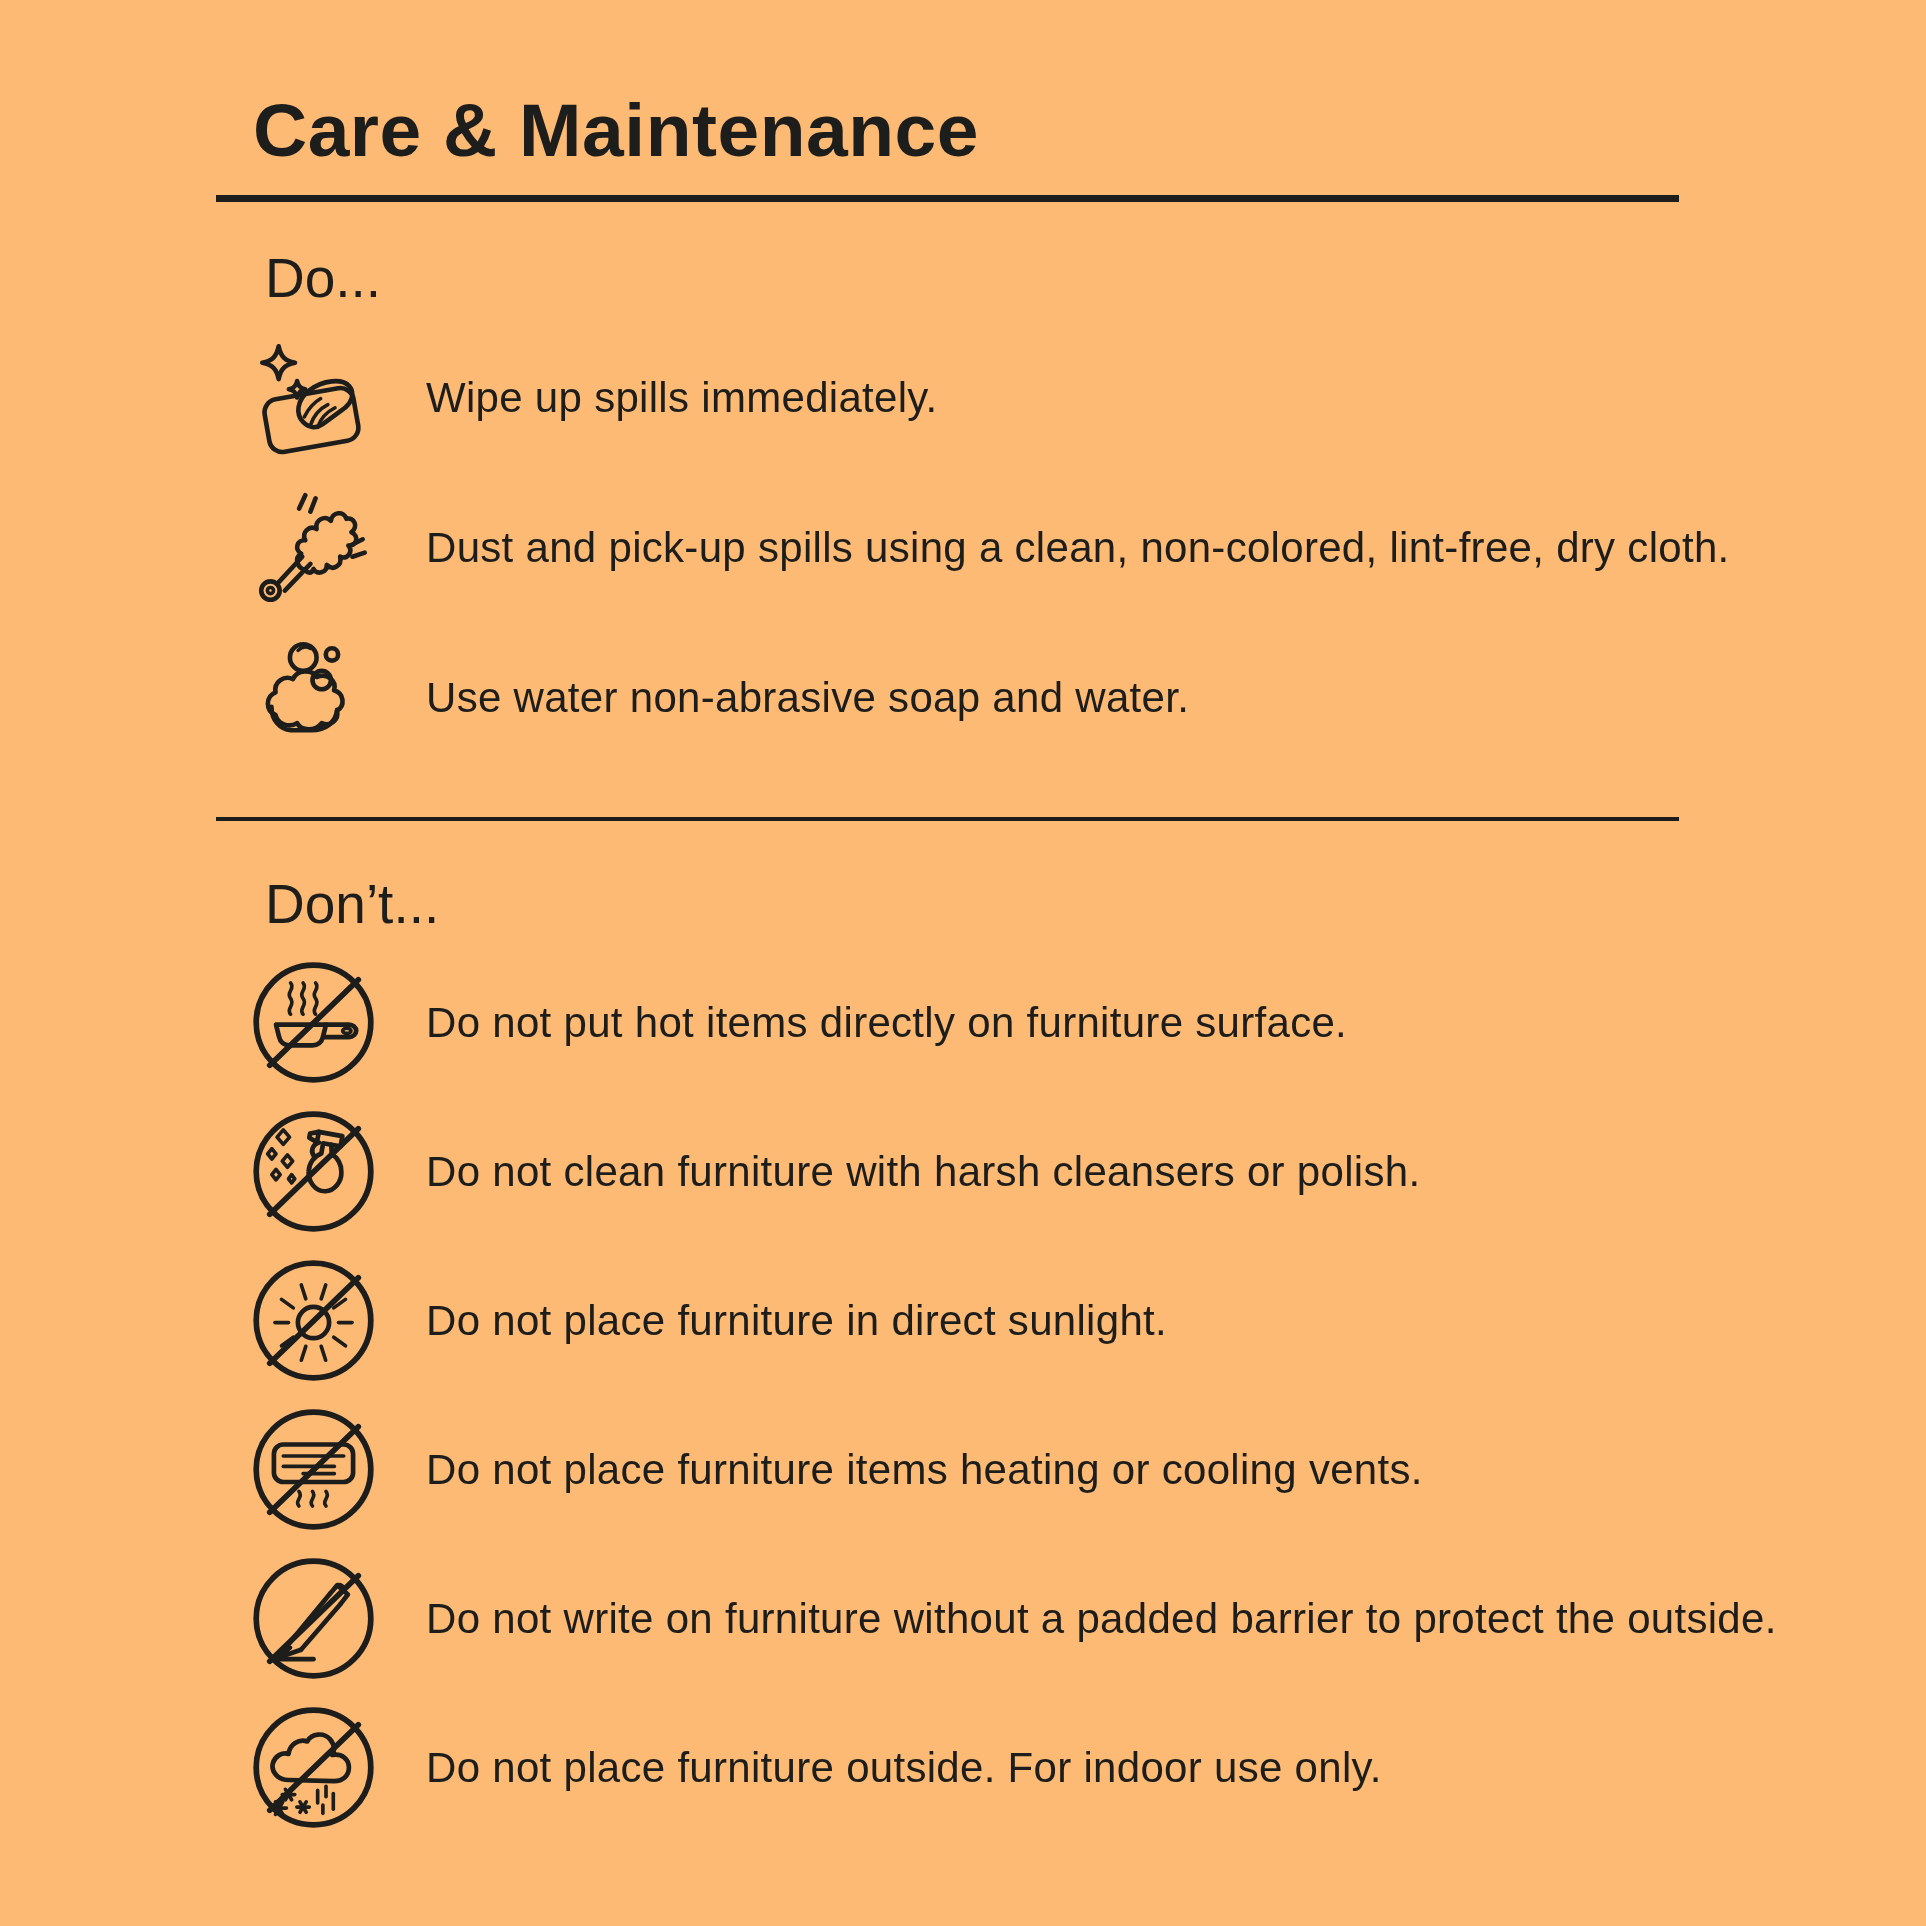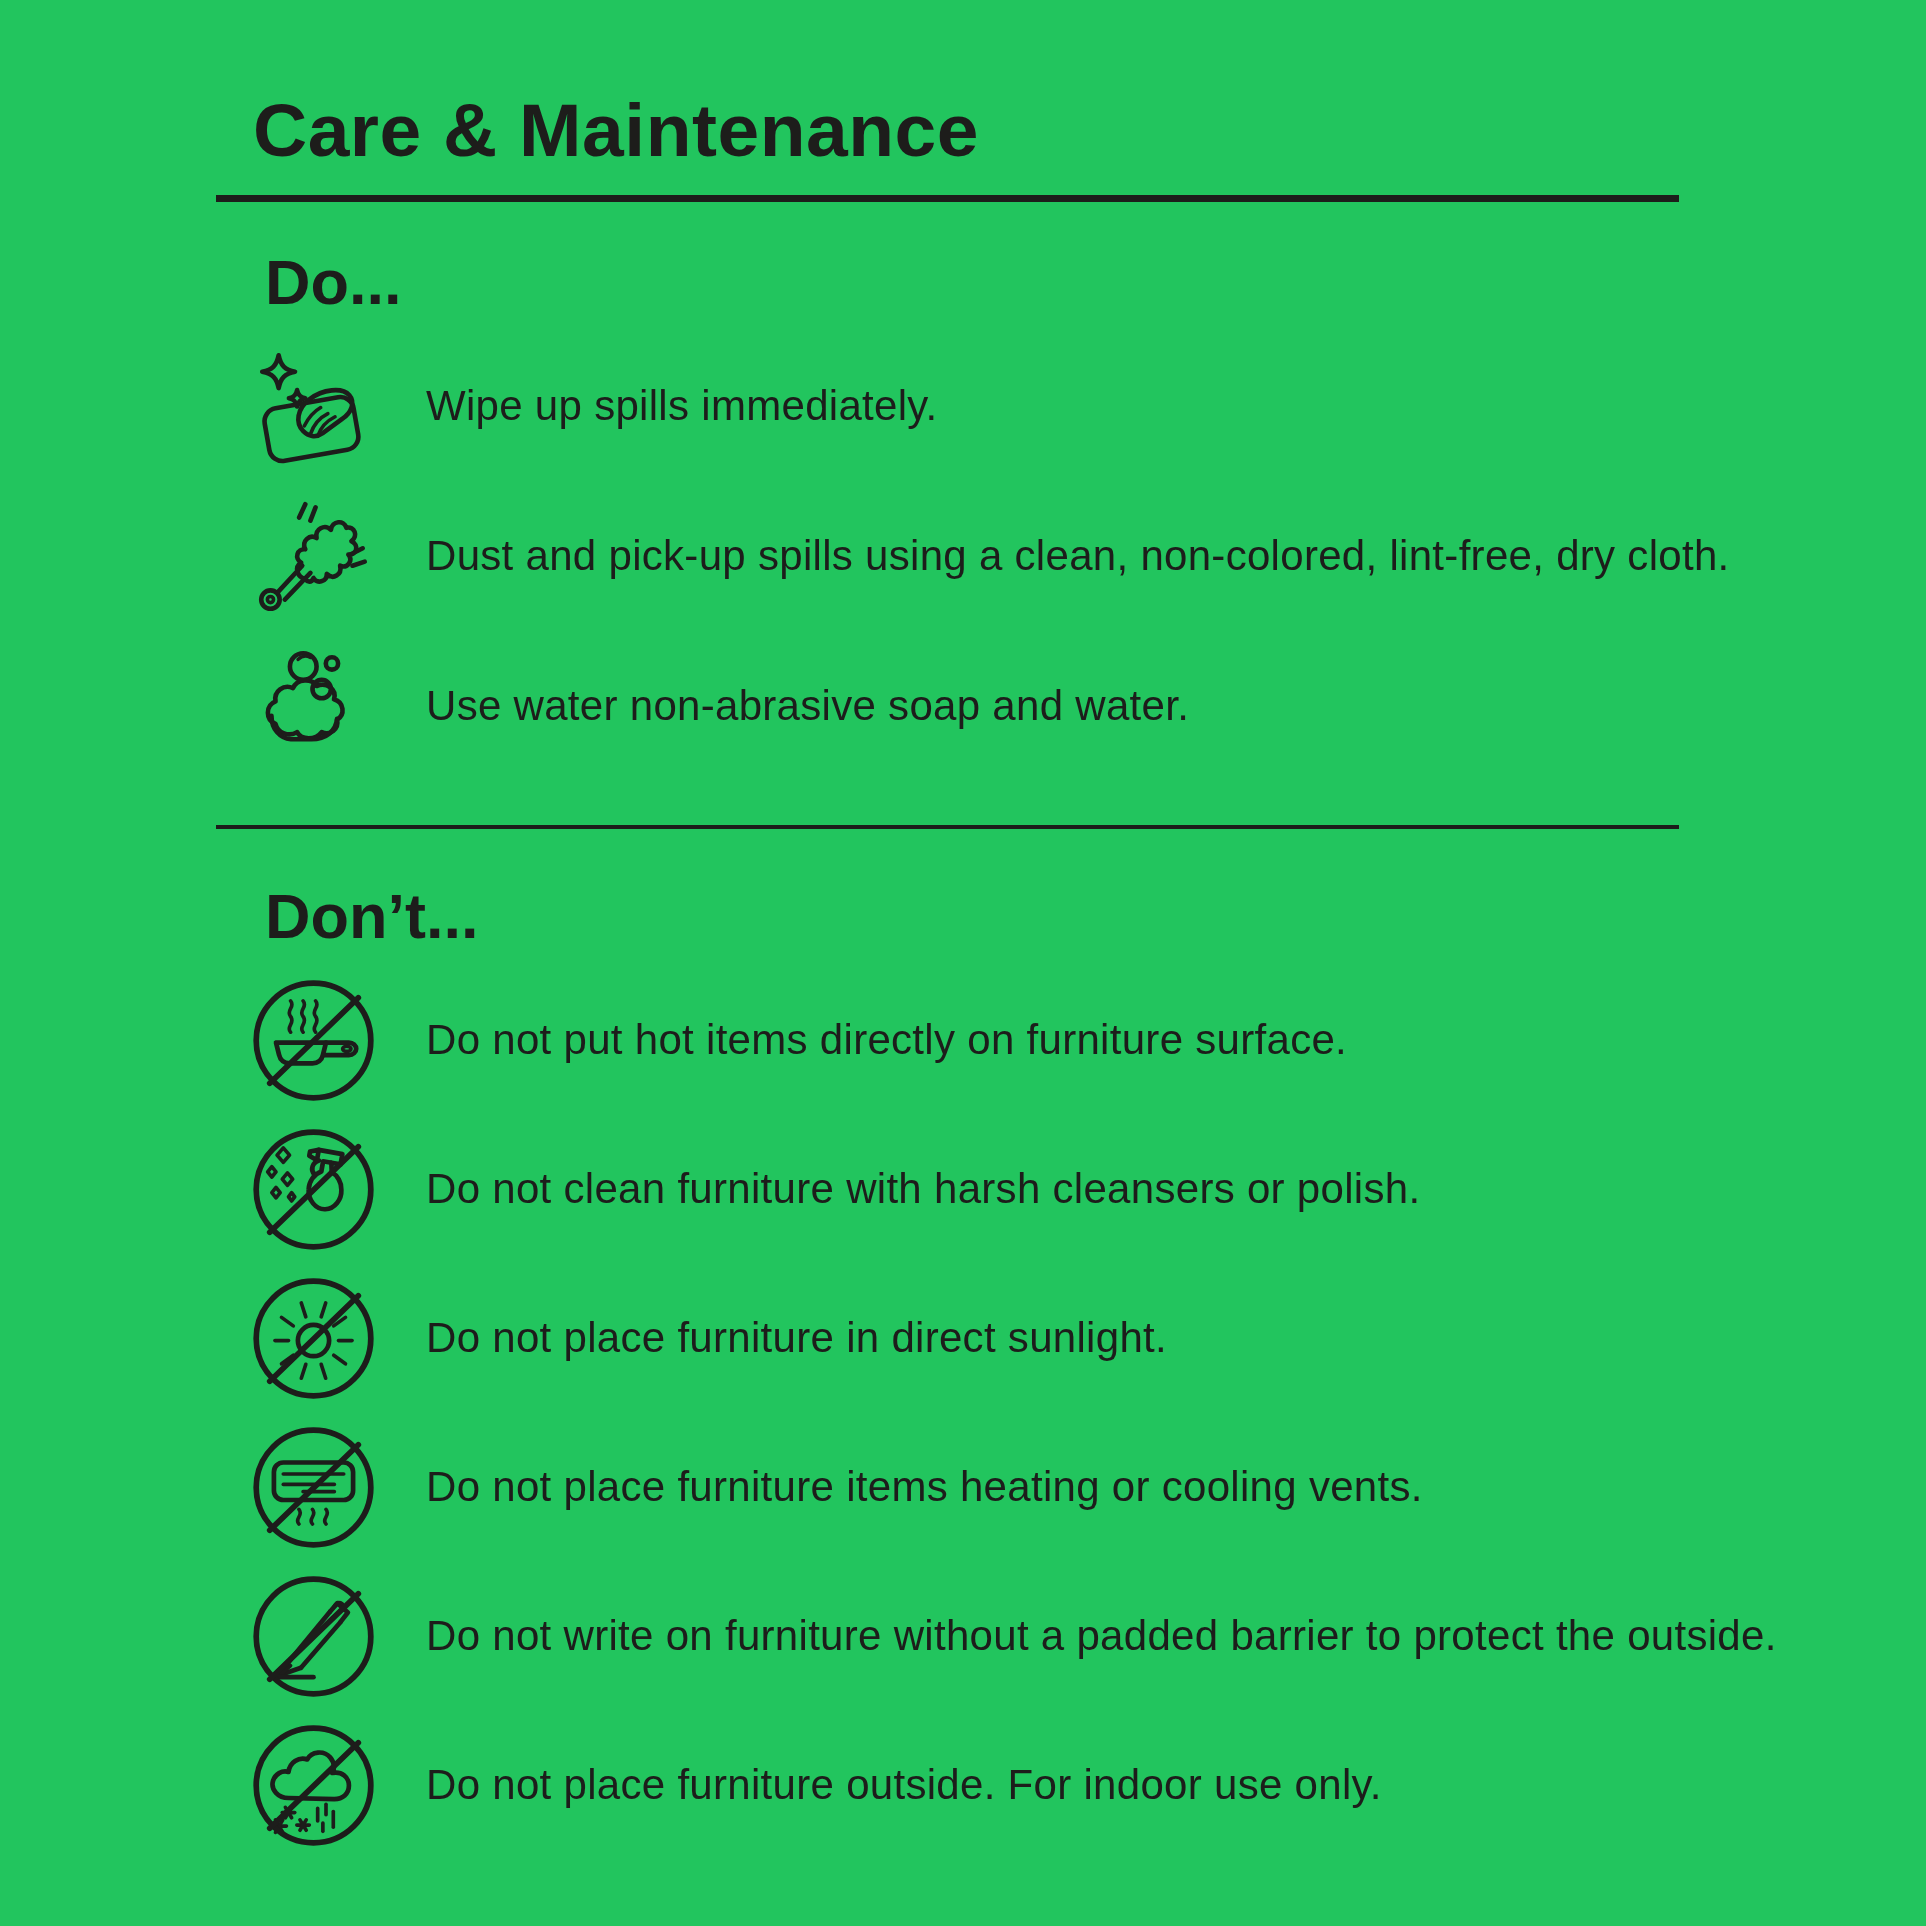--- a/index.html
+++ b/index.html
@@ -1,29 +1,29 @@
 <!DOCTYPE html>
 <html><head>
 <meta charset="utf-8">
 <style>
   html,body{margin:0;padding:0;background:#ffffff;}
   body{
     width:1927px;height:1927px;position:relative;overflow:hidden;
     font-family:"Liberation Sans", sans-serif;color:#1d1d1b;
   }
-  .page{position:absolute;inset:0;background:#22c55e;}
+  .page{position:absolute;inset:0;background:#fdba74;}
   .page-title{
     margin:93px 0 0 253px;font-size:75px;font-weight:bold;
     letter-spacing:0.5px;line-height:1.0;
   }
   .rule{margin-left:216px;width:1463px;border:none;height:0;}
   .rule-thick{border-top:7px solid #1d1d1b;margin-top:27px;}
   .rule-thin{border-top:4px solid #1d1d1b;margin-top:44px;}
   .section-heading{
-    margin:46px 17px 0 265px;font-size:63px;font-weight:bold;line-height:1.1;
+    margin:46px 17px 0 265px;font-size:55px;font-weight:normal;line-height:1.1;
   }
   .section-heading.dont{margin-top:53px;}
   .rows{margin-top:14px;}
   .item-row{display:flex;align-items:center;margin-left:249px;}
   .do-row{height:150px;}
   .dont-row{height:149px;}
   .icon-box{
     width:129px;flex:0 0 129px;display:flex;align-items:center;justify-content:center;
   }
   .item-text{

